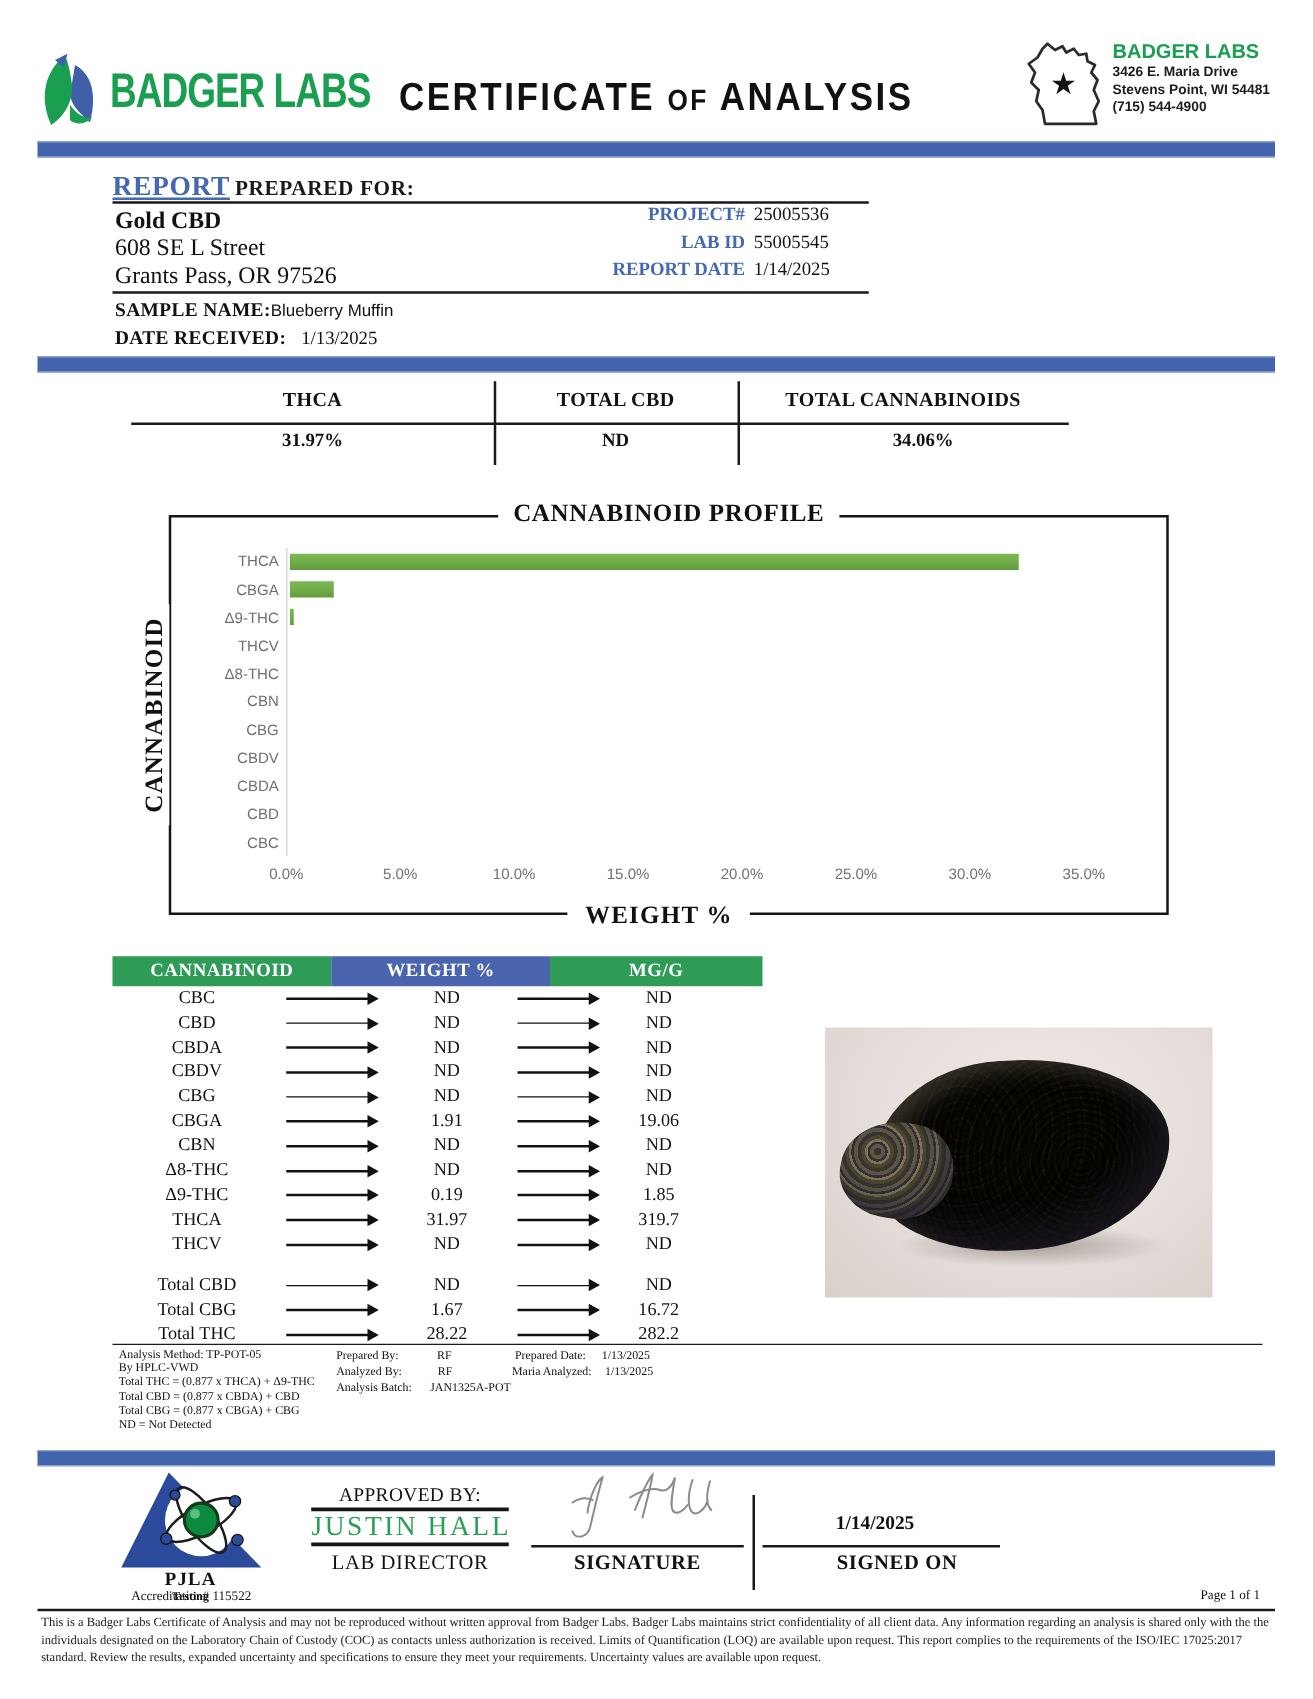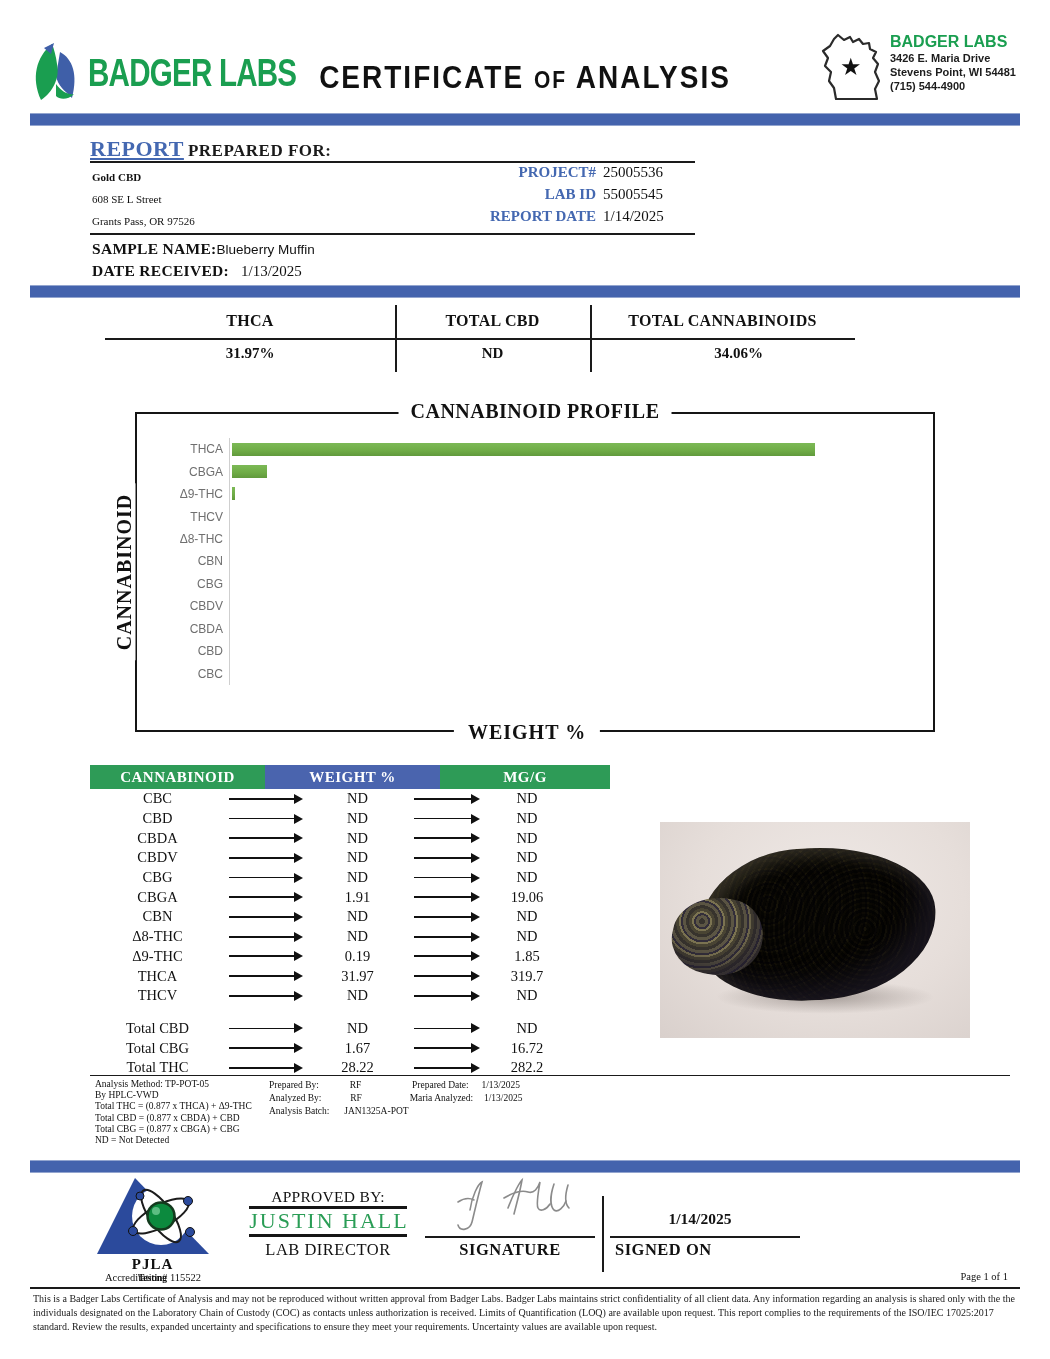--- a/index.html
+++ b/index.html
@@ -20,21 +20,21 @@
      font-weight:bold;font-size:28px;letter-spacing:2px;transform:scaleY(1.12);transform-origin:center top;white-space:nowrap;}
   #cert-title .of{font-size:21px;}
   #brand-right{left:820px;top:33px;display:flex;gap:6px;align-items:flex-start;}
   #brand-right .labname{font-family:"Liberation Sans",sans-serif;font-weight:bold;font-size:16px;color:#1a9e50;letter-spacing:0;}
   #brand-right .labaddr{font-family:"Liberation Sans",sans-serif;font-weight:bold;font-size:11px;line-height:14px;color:#1c1c1c;}
 
   
   #report-heading{left:90px;top:136px;white-space:nowrap;}
   #report-heading .rpt{font-size:22px;font-weight:bold;color:#4468b1;text-decoration:underline;letter-spacing:.5px;}
   #report-heading .pf{font-size:17px;font-weight:bold;color:#1a1a1a;letter-spacing:.5px;}
-  .client-line{font-size:11px;line-height:22px;}
+  .client-line{font-size:19px;line-height:22px;}
   .meta-row{display:flex;justify-content:flex-end;align-items:baseline;gap:7px;height:22px;}
   .meta-label{color:#4468b1;font-weight:bold;font-size:15px;}
   .meta-value{font-size:15px;width:72px;text-align:left;}
   .samp-label{font-weight:bold;font-size:15.5px;letter-spacing:.3px;}
 
   
   .sum-head{position:absolute;top:312px;font-weight:bold;font-size:16px;text-align:center;letter-spacing:.3px;}
   .sum-val{position:absolute;top:345px;font-weight:bold;font-size:15px;text-align:center;}
 
   
@@ -97,21 +97,21 @@
   
   #pjla-text{left:95px;top:1256px;width:115px;text-align:center;}
   #pjla-text .n{font-weight:bold;font-size:15px;letter-spacing:1px;}
   #pjla-text .t{font-weight:bold;font-size:9.5px;}
   #accred{left:63px;top:1272px;width:180px;text-align:center;font-size:10.5px;}
   .appr-line{position:absolute;left:249px;width:158px;height:2.5px;background:#151515;}
   #approved-label{left:250px;top:1188px;width:156px;text-align:center;font-size:15.5px;letter-spacing:.3px;}
   #approver{left:234px;top:1208px;width:190px;text-align:center;font-size:22px;color:#2a9d56;letter-spacing:2px;white-space:nowrap;}
   #approver-title{left:250px;top:1240px;width:156px;text-align:center;font-size:16.5px;letter-spacing:.5px;}
   #sig-label{left:430px;top:1240px;width:160px;text-align:center;font-weight:bold;font-size:16.5px;letter-spacing:.5px;}
-  #signedon-label{left:615px;top:1240px;width:170px;text-align:left;font-weight:bold;font-size:16.5px;letter-spacing:.5px;}
+  #signedon-label{left:596px;top:1240px;width:170px;text-align:right;font-weight:bold;font-size:16.5px;letter-spacing:.5px;}
   #signedon-date{left:615px;top:1210px;width:170px;text-align:center;font-weight:bold;font-size:15.5px;}
   #page-num{right:42px;top:1271px;font-size:10.5px;}
   #disclaimer{left:33px;top:1292px;width:986px;font-size:10px;line-height:13.8px;color:#1a1a1a;}
 </style>
 </head>
 <body>
 
 <div id="page">
 
   <div id="brand-left" class="abs">
@@ -244,20 +244,30 @@
           <div class="chart-barwrap"></div>
         </div>
         <div class="chart-row">
           <div class="chart-cat">CBD</div>
           <div class="chart-barwrap"></div>
         </div>
         <div class="chart-row">
           <div class="chart-cat">CBC</div>
           <div class="chart-barwrap"></div>
         </div>
+      </div>
+    <div id="chart-ticks">
+        <div class="chart-tick" style="left: 92px;">0.0%</div>
+        <div class="chart-tick" style="left: 183.15px;">5.0%</div>
+        <div class="chart-tick" style="left: 274.3px;">10.0%</div>
+        <div class="chart-tick" style="left: 365.45px;">15.0%</div>
+        <div class="chart-tick" style="left: 456.6px;">20.0%</div>
+        <div class="chart-tick" style="left: 547.75px;">25.0%</div>
+        <div class="chart-tick" style="left: 638.9px;">30.0%</div>
+        <div class="chart-tick" style="left: 730.05px;">35.0%</div>
       </div>
   </div>
 
   <div id="rtable" class="abs">
     <div id="rtable-head">
       <div class="rh-cell" style="width: 175px; background: rgb(46, 155, 87);">CANNABINOID</div>
       <div class="rh-cell" style="width: 175px; background: rgb(74, 100, 174);">WEIGHT %</div>
       <div class="rh-cell" style="width: 170px; background: rgb(46, 155, 87); text-align: right;">MG/G</div>
     </div>
     <div id="rtable-body">

